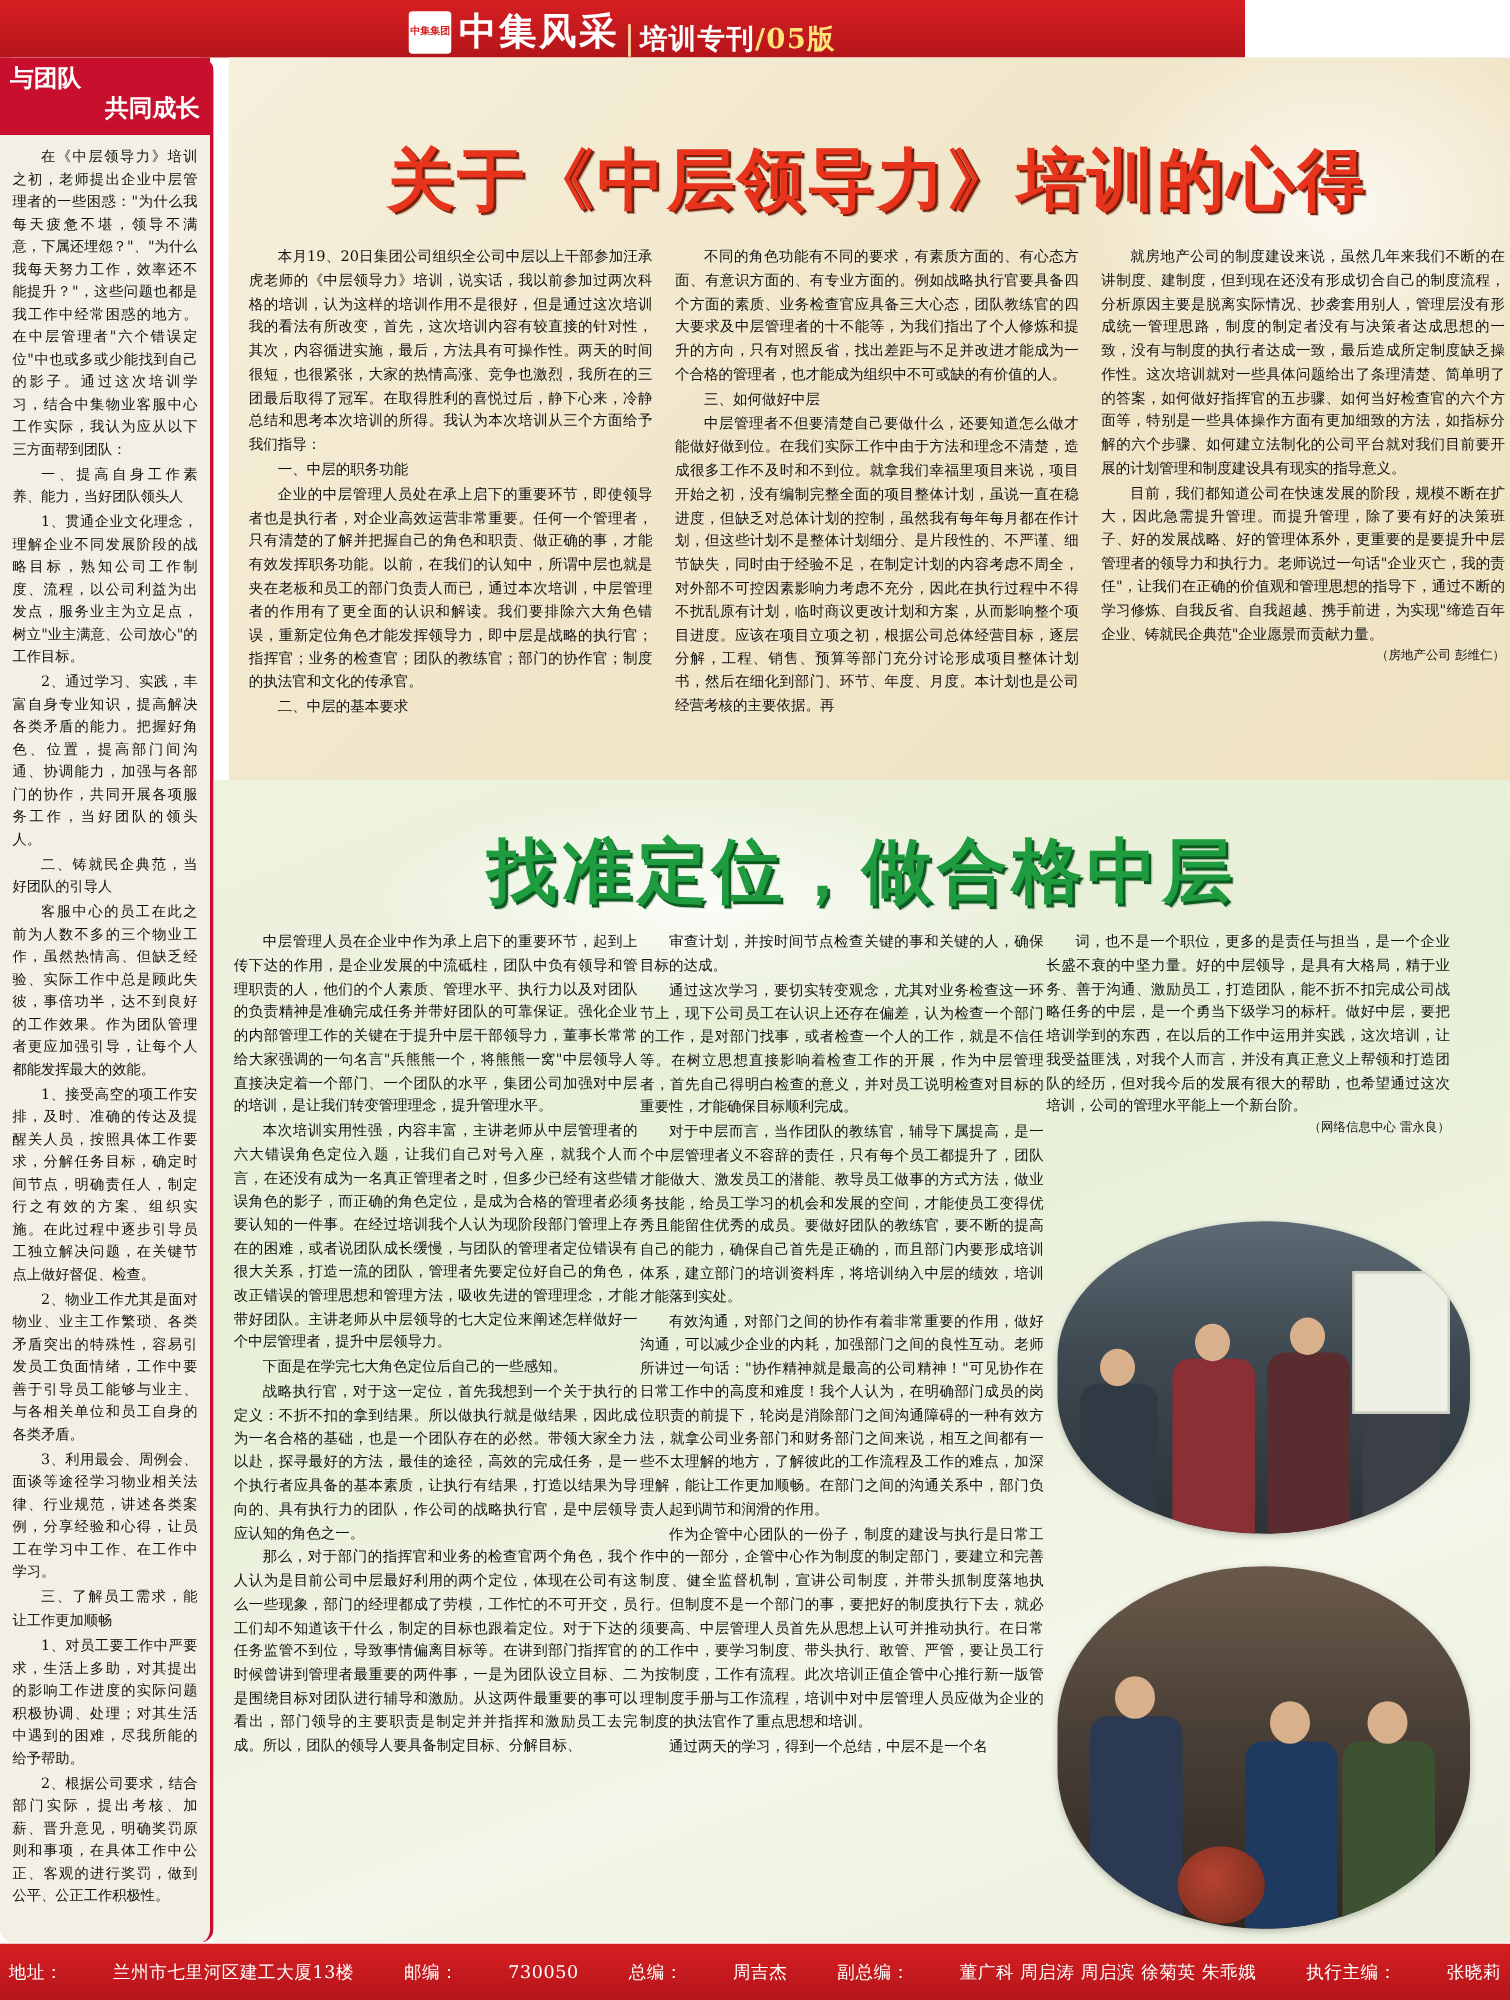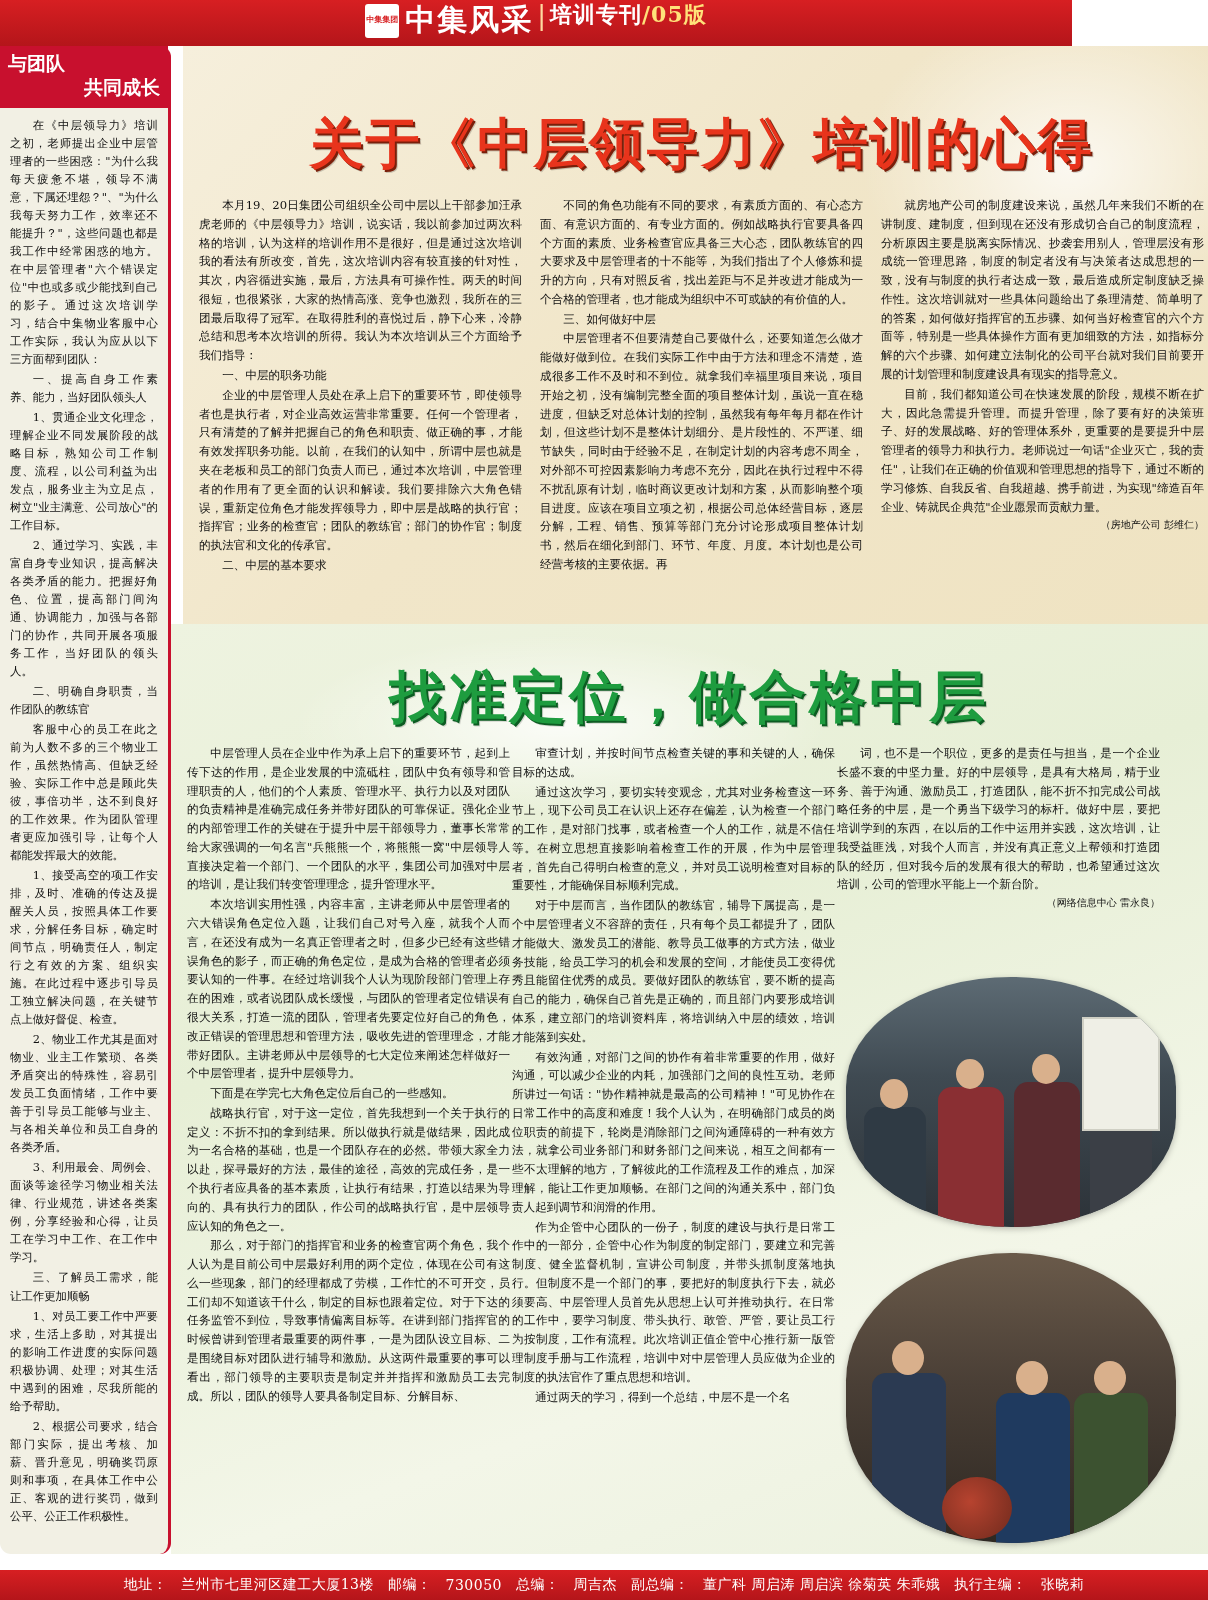--- a/index.html
+++ b/index.html
@@ -6,23 +6,23 @@
   body{
     width:1208px;height:1600px;
     background:#fff;
     font-family:"DejaVu Sans","Liberation Sans",sans-serif;
     position:relative;overflow:hidden;
   }
   .page{position:relative;width:1208px;height:1600px;background:#fff;}
 
   
   .masthead{
-    position:absolute;left:0;top:0;width:1072px;height:46px;
+    position:absolute;left:0;top:0;width:996px;height:46px;
     background:linear-gradient(180deg,#d71f22 0%,#b4151a 100%);
-    display:flex;align-items:flex-start;justify-content:center;
+    display:flex;align-items:flex-end;justify-content:center;
   }
   .masthead .logo-box{
     display:flex;align-items:center;gap:6px;
   }
   .logo-mark{
     width:34px;height:34px;background:#fff;border-radius:3px;
     display:flex;align-items:center;justify-content:center;
     font-size:8px;line-height:1.05;color:#d71f22;font-weight:bold;text-align:center;
   }
   .mh-title{
@@ -124,23 +124,23 @@
   }
   .photo1{left:846px;top:977px;width:330px;height:250px;
     background:linear-gradient(180deg,#5d6b74 0%,#3f4a52 40%,#2c3238 100%);}
   .photo2{left:846px;top:1253px;width:330px;height:290px;
     background:linear-gradient(180deg,#6a5a4a 0%,#4a3f36 45%,#2e2822 100%);}
   .ph-fig{position:absolute;bottom:0;border-radius:14px 14px 0 0;}
   .ph-head{position:absolute;border-radius:50%;background:#d9b08c;}
 
   
   .footer{
-    position:absolute;left:0;bottom:0;width:1208px;height:30px;
+    position:absolute;left:0;bottom:0;width:1208px;height:45px;
     background:linear-gradient(180deg,#d71f22 0%,#b4151a 100%);
-    color:#fff;display:flex;align-items:center;justify-content:center;
+    color:#fff;display:flex;align-items:center;justify-content:space-between;
     font-family:"DejaVu Serif","Liberation Serif",serif;
     font-size:14px;letter-spacing:.5px;
   }
   .footer span{margin:0 7px;}
 </style>
 </head>
 <body>
 
 <div class="page">
 
@@ -157,21 +157,21 @@
   <div class="leftcol">
     <div class="leftcol-head">
       <div>与团队</div>
       <div class="l2">共同成长</div>
     </div>
     <div class="leftcol-body">
       <p>在《中层领导力》培训之初，老师提出企业中层管理者的一些困惑："为什么我每天疲惫不堪，领导不满意，下属还埋怨？"、"为什么我每天努力工作，效率还不能提升？"，这些问题也都是我工作中经常困惑的地方。在中层管理者"六个错误定位"中也或多或少能找到自己的影子。通过这次培训学习，结合中集物业客服中心工作实际，我认为应从以下三方面帮到团队：</p>
       <p>一、提高自身工作素养、能力，当好团队领头人</p>
       <p>1、贯通企业文化理念，理解企业不同发展阶段的战略目标，熟知公司工作制度、流程，以公司利益为出发点，服务业主为立足点，树立"业主满意、公司放心"的工作目标。</p>
       <p>2、通过学习、实践，丰富自身专业知识，提高解决各类矛盾的能力。把握好角色、位置，提高部门间沟通、协调能力，加强与各部门的协作，共同开展各项服务工作，当好团队的领头人。</p>
-      <p>二、明确自身职责，当作团队的教练官</p>
+      <p>二、铸就民企典范，当好团队的引导人</p>
       <p>客服中心的员工在此之前为人数不多的三个物业工作，虽然热情高、但缺乏经验、实际工作中总是顾此失彼，事倍功半，达不到良好的工作效果。作为团队管理者更应加强引导，让每个人都能发挥最大的效能。</p>
       <p>1、接受高空的项工作安排，及时、准确的传达及提醒关人员，按照具体工作要求，分解任务目标，确定时间节点，明确责任人，制定行之有效的方案、组织实施。在此过程中逐步引导员工独立解决问题，在关键节点上做好督促、检查。</p>
       <p>2、物业工作尤其是面对物业、业主工作繁琐、各类矛盾突出的特殊性，容易引发员工负面情绪，工作中要善于引导员工能够与业主、与各相关单位和员工自身的各类矛盾。</p>
       <p>3、利用最会、周例会、面谈等途径学习物业相关法律、行业规范，讲述各类案例，分享经验和心得，让员工在学习中工作、在工作中学习。</p>
       <p>三、了解员工需求，能让工作更加顺畅</p>
       <p>1、对员工要工作中严要求，生活上多助，对其提出的影响工作进度的实际问题积极协调、处理；对其生活中遇到的困难，尽我所能的给予帮助。</p>
       <p>2、根据公司要求，结合部门实际，提出考核、加薪、晋升意见，明确奖罚原则和事项，在具体工作中公正、客观的进行奖罚，做到公平、公正工作积极性。</p>
 
     </div>
   </div>

